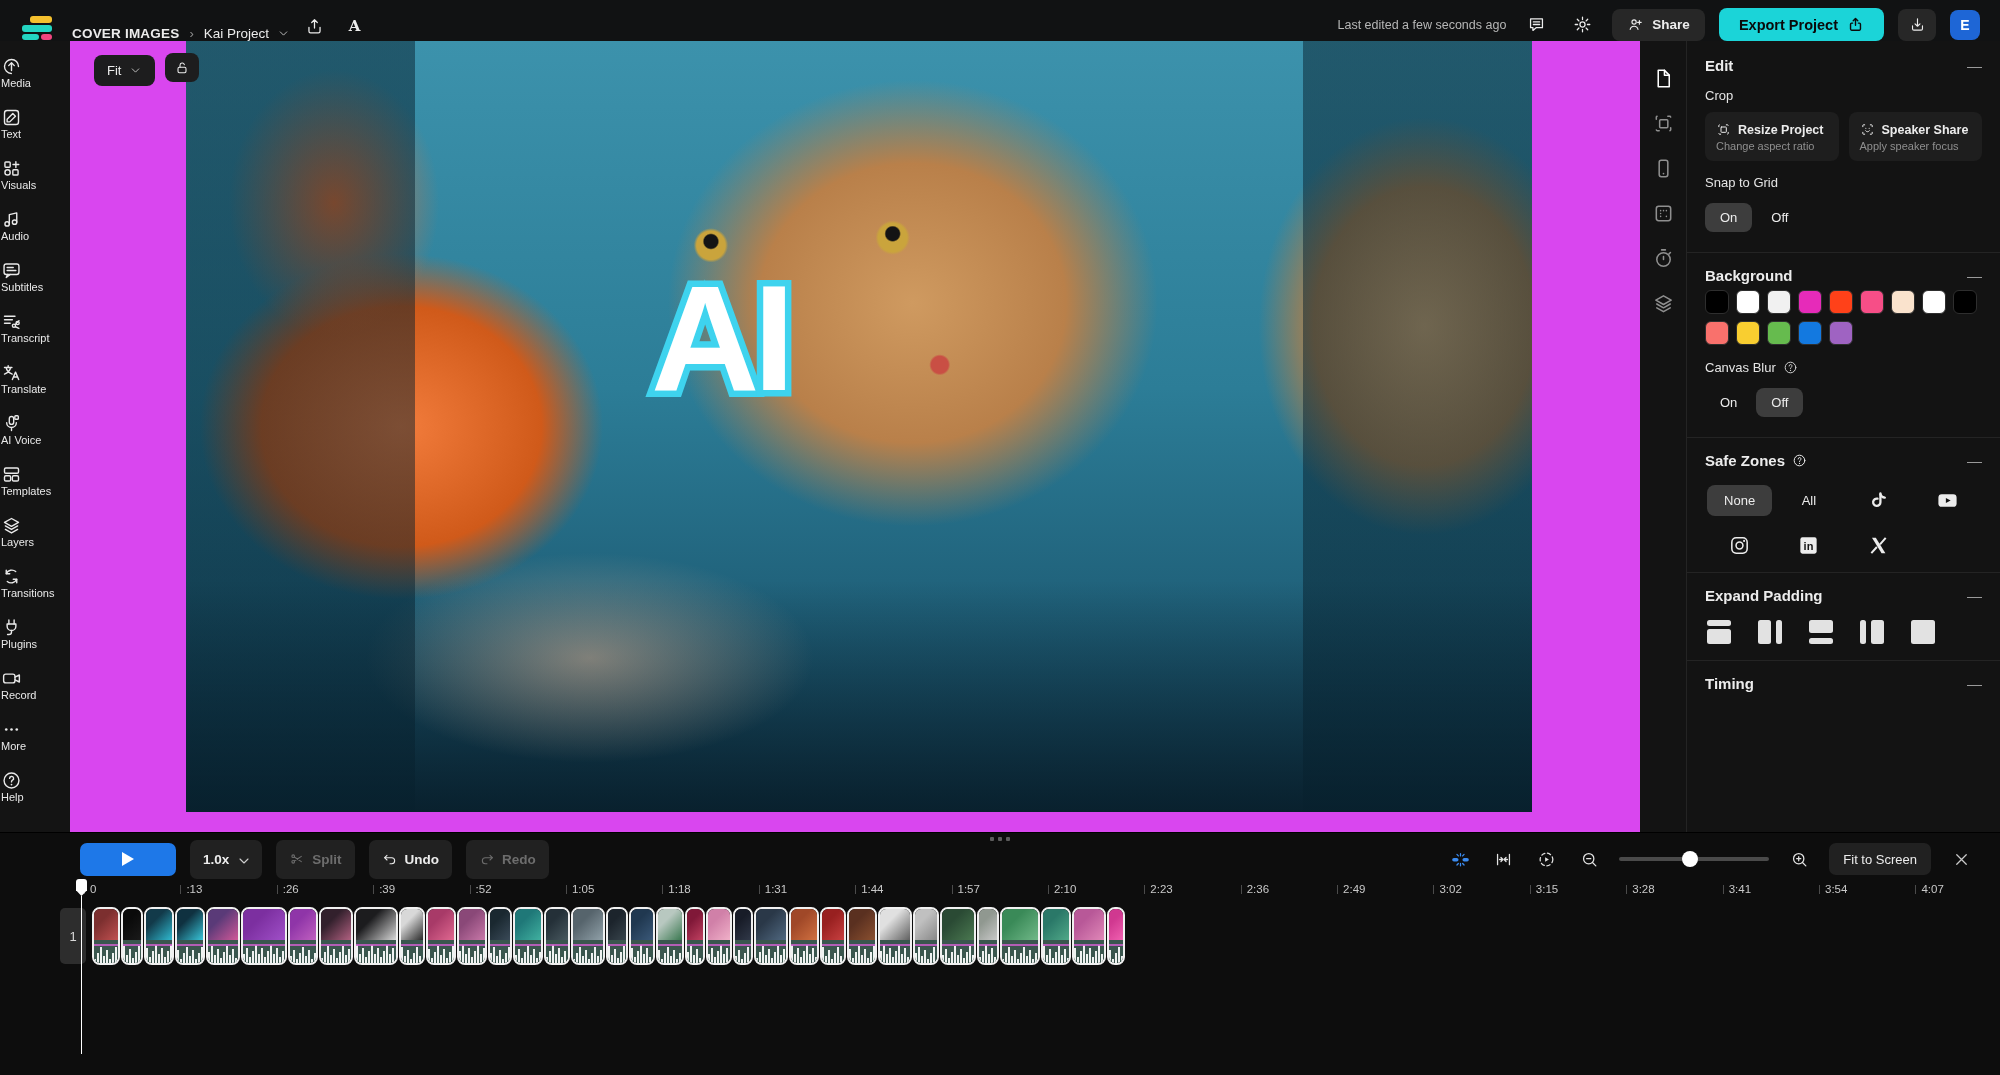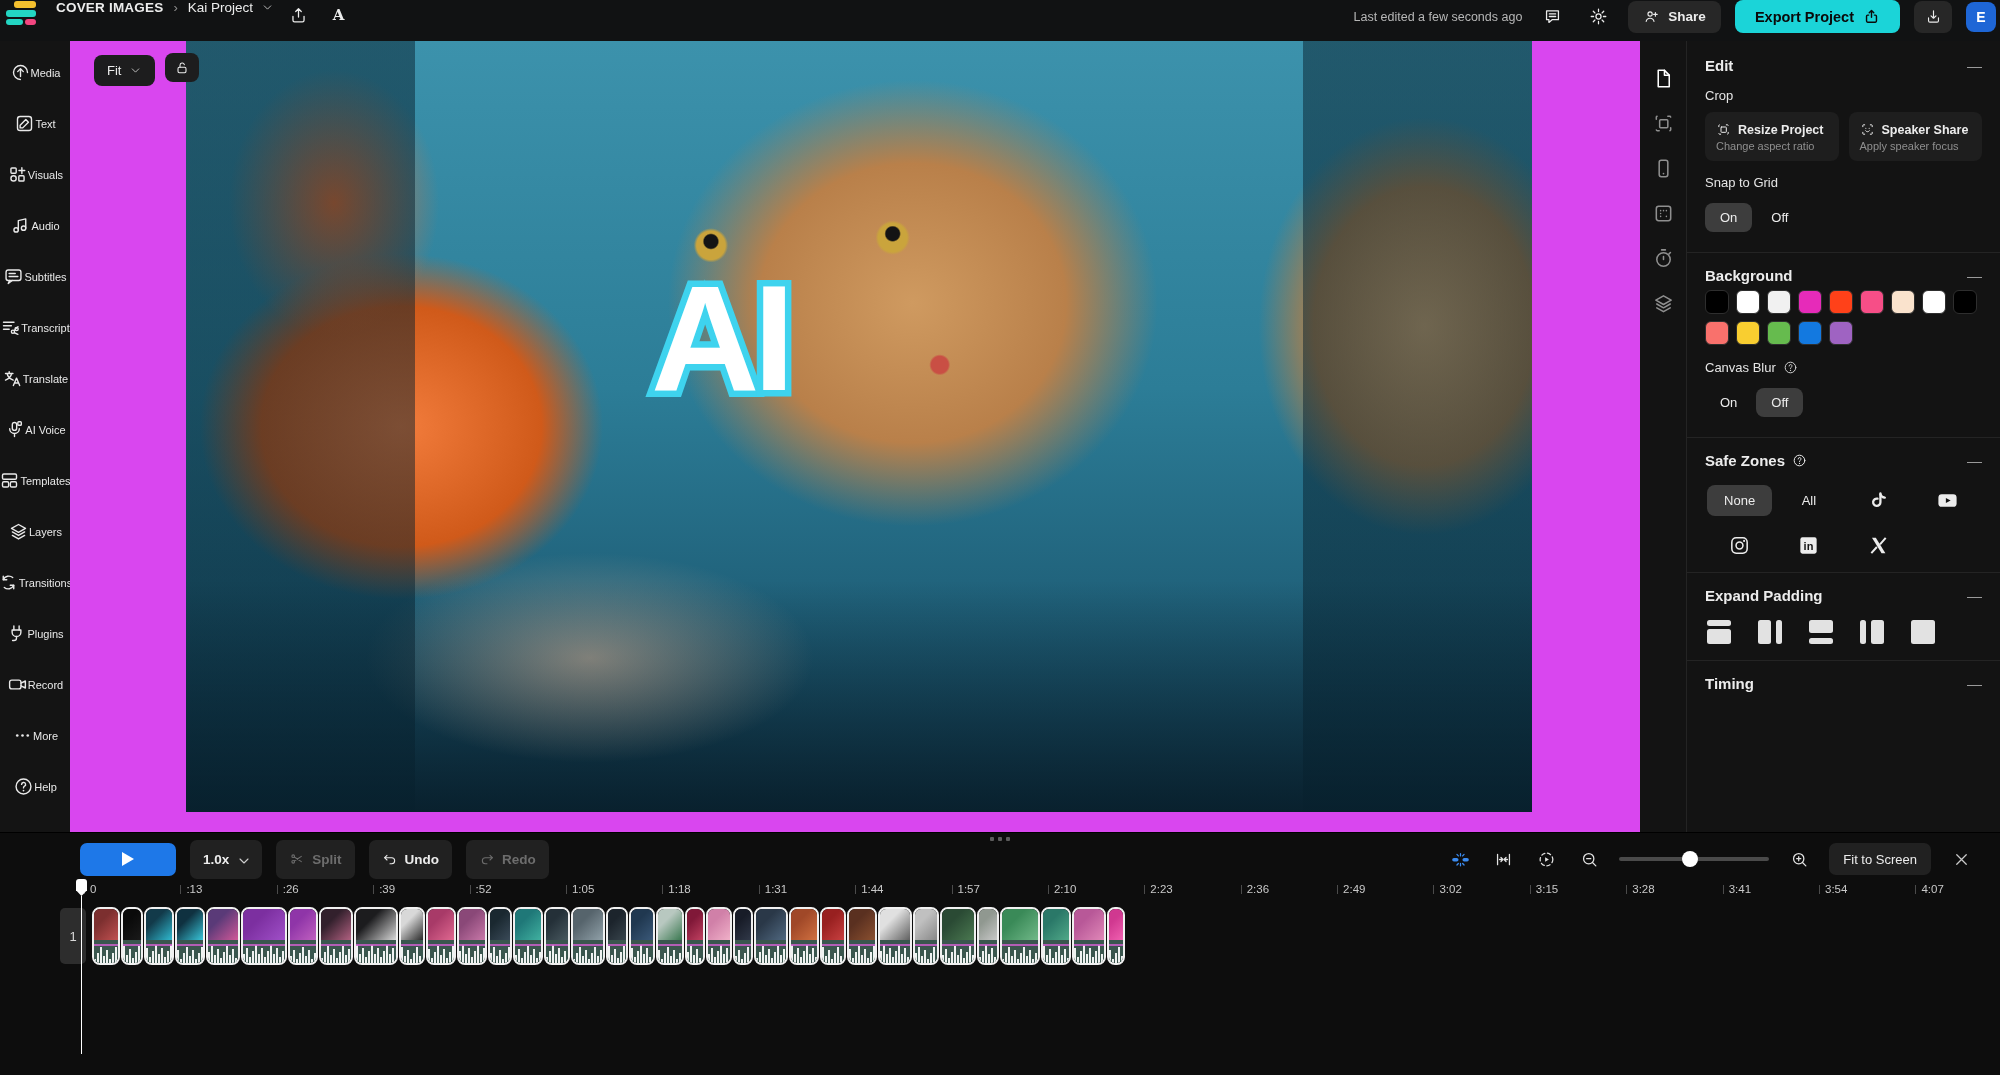--- a/index.html
+++ b/index.html
@@ -2,21 +2,21 @@
 <html><head>
 <meta charset="utf-8">
 <style>
 *{margin:0;padding:0;box-sizing:border-box}
 html,body{width:2000px;height:1075px;overflow:hidden}
 body{font-family:"Liberation Sans",sans-serif;background:#0d0d0d;color:#ececec;-webkit-font-smoothing:antialiased}
 svg{display:block}
 .app{width:2000px;height:1075px;display:flex;flex-direction:column}
 
 
-.topbar{height:41px;flex:none;background:#111213;display:flex;align-items:flex-start;padding:0 4px;gap:8px}
+.topbar{height:41px;flex:none;background:#111213;display:flex;align-items:flex-end;padding:0 20px;gap:8px}
 .logo{width:36px;height:26px;position:relative;margin-right:8px;cursor:pointer}
 .logo i{position:absolute;border-radius:3px}
 .logo .b1{left:10px;top:1px;width:22px;height:7px}
 .logo .b2{left:2px;top:10px;width:30px;height:7px}
 .logo .b3{left:2px;top:19px;width:17px;height:6px}
 .logo .b4{left:21px;top:19px;width:11px;height:6px}
 .crumb-root{font-weight:bold;font-size:13.5px;letter-spacing:.2px;cursor:pointer}
 .crumb-sep{color:#8b8b8b;font-size:13px;padding:0 2px}
 .proj{display:flex;align-items:center;gap:8px;font-size:13.5px;cursor:pointer}
 .chev{color:#cfcfcf}
@@ -28,21 +28,21 @@
 .btn-share svg{width:17px;height:17px}
 .btn-export{border-radius:8px;height:33px;padding:0 20px;display:flex;align-items:center;gap:9px;font-size:14.5px;font-weight:bold;color:#0a0a0a;cursor:pointer}
 .btn-export svg{width:17px;height:17px}
 .btn-dl{width:38px;height:32px;background:#272727;border-radius:8px;display:flex;align-items:center;justify-content:center;cursor:pointer}
 .btn-dl svg{width:17px;height:17px}
 .avatar{width:30px;height:30px;border-radius:8px;display:flex;align-items:center;justify-content:center;font-weight:bold;font-size:14px;color:#fff;cursor:pointer}
 
 
 .mid{flex:1;display:flex;min-height:0}
 .sidebar{width:70px;flex:none;background:#141414;display:flex;flex-direction:column;align-items:center;padding-top:6px}
-.side-item{width:68px;height:51px;display:flex;align-items:center;justify-content:center;color:#e9e9e9;cursor:pointer}
+.side-item{width:68px;height:51px;display:flex;flex-direction:column;align-items:flex-start;justify-content:center;color:#e9e9e9;cursor:pointer}
 .side-item svg{width:21px;height:21px}
 .side-item .lbl{font-size:11px}
 
 .canvas-area{flex:1;position:relative;background:#d946ef;min-width:0}
 .frame{position:absolute;left:116px;top:0;width:1346px;height:771px;overflow:hidden;
 background-image:
  linear-gradient(90deg,rgba(7,32,45,.5) 0 17%,rgba(0,0,0,0) 17% 83%,rgba(7,32,45,.5) 83%),
  radial-gradient(circle 15px at 39% 26%,#141414 0 45%,rgba(0,0,0,0) 55%),
  radial-gradient(circle 15px at 52.5% 25%,#141414 0 45%,rgba(0,0,0,0) 55%),
  radial-gradient(circle 26px at 39% 26.5%,#caa43c 0 55%,rgba(0,0,0,0) 66%),

